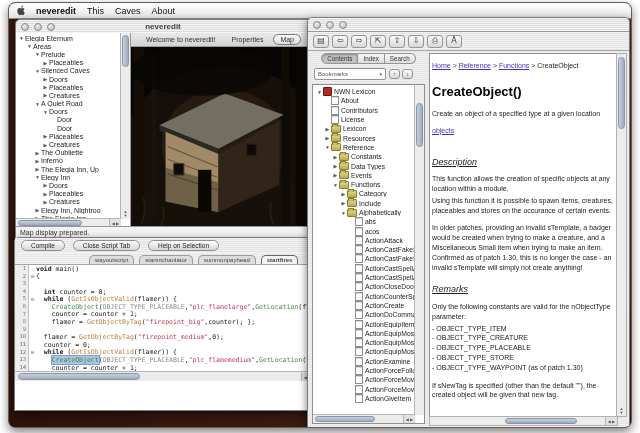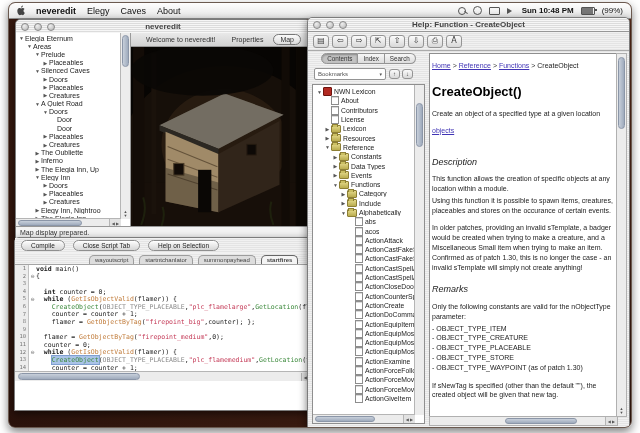--- a/index.html
+++ b/index.html
@@ -109,56 +109,45 @@
   .ic-folder{width:8px;height:6px;background:linear-gradient(#e4d98a,#b9ac4e);border:1px solid #8d7f35;border-radius:1px;position:relative;}
   .ic-folder::before{content:"";position:absolute;left:0;top:-2px;width:4px;height:2px;background:#cabf63;border:1px solid #8d7f35;border-bottom:none;}
   .help-right{position:absolute;left:121px;top:35px;right:11px;bottom:11px;background:#fff;border:1px solid #8f8f8f;overflow:hidden;}
   .hcontent{position:absolute;inset:0;padding:7px 2px;font-size:7px;line-height:1.4;color:#222;overflow:hidden;}
   .bc{font-size:7px;margin-bottom:4px;}
   .lnk{color:#4034b5;text-decoration:underline;}
   .sep{color:#333;}
   .h1{font-size:13px;font-weight:bold;color:#000;margin:12px 0 8px;}
   .summary{margin-bottom:7px;}
   .obj-link{display:inline-block;margin-bottom:9px;}
-  .h2{font-style:italic;font-size:9px;color:#222;margin:11px 0 6px;}
+  .h2{font-style:italic;font-size:9px;color:#222;margin:11px 0 6px;text-decoration:underline;}
   .p{margin:0 0 2px;}
   .p.gap{margin-top:8px;}
   .li{margin:0;}
   .help-vscroll{position:absolute;top:35px;right:2px;bottom:11px;width:9px;background:#ececec;border:1px solid #b0b0b0;}
   .help-hscroll{position:absolute;left:121px;right:11px;bottom:2px;height:8px;background:#ececec;border:1px solid #b0b0b0;}
 </style>
 </head>
 <body>
 
 <div class="page">
  <div class="screen">
 
   <div class="menubar">
     <span style="display:flex;align-items:center;">
       <svg width="9" height="11" viewBox="0 0 16 19">
             <path fill="#444" d="M11.6 9.9c0-2 1.6-3 1.7-3.1-.9-1.4-2.4-1.6-2.9-1.6-1.2-.1-2.4.7-3 .7-.6 0-1.6-.7-2.6-.7C3.4 5.2 2 6 1.3 7.3-.2 9.9.9 13.7 2.3 15.8c.7 1 1.5 2.2 2.6 2.1 1-.1 1.4-.7 2.7-.7s1.6.7 2.7.7c1.1 0 1.8-1 2.5-2 .8-1.2 1.1-2.3 1.1-2.4-.1 0-2.3-.9-2.3-3.6zM9.6 3.2c.5-.7.9-1.6.8-2.6-.8 0-1.8.5-2.3 1.2-.5.6-1 1.6-.8 2.5.9.1 1.8-.4 2.3-1.1z"></path>
           </svg>
     </span>
     <div id="menus" style="display:flex;gap:11px;">
           <span class="menu-item app">neveredit</span>
-          <span class="menu-item">Elegy</span>
+          <span class="menu-item">This</span>
           <span class="menu-item">Caves</span>
           <span class="menu-item">About</span>
         </div>
-    <div class="mb-right">
-      <span id="mb-icons" style="display:flex;align-items:center;gap:7px;">
-            <span class="mi mi-key"></span>
-            <span class="mi mi-chat"></span>
-            <span class="mi mi-disp"></span>
-            <span class="mi mi-vol"></span>
-          </span>
-      <span class="clock">Sun 10:48 PM</span>
-      <span class="batt"></span>
-      <span>(99%)</span>
-    </div>
   </div>
 
   <div class="window main-win">
     <div class="titlebar">
       <span class="tl"></span>
       <span class="tl"></span>
       <span class="tl"></span>
       <span class="wtitle">neveredit</span>
     </div>
     <div class="mw-body">
@@ -397,21 +386,20 @@
       <div class="hthumb" style="left:3px;width:120px;"></div>
       <span class="scr-arrows" style="height:8px;">◀ ▶</span>
     </div>
   </div>
 
   <div class="window help-win">
     <div class="titlebar">
       <span class="tl"></span>
       <span class="tl"></span>
       <span class="tl"></span>
-      <span class="wtitle">Help: Function - CreateObject</span>
     </div>
     <div class="helptoolbar" id="help-toolbar">
           <button class="tb">▤</button>
           <button class="tb">⇦</button>
           <button class="tb">⇨</button>
           <button class="tb">⇱</button>
           <button class="tb">⇧</button>
           <button class="tb">⇩</button>
           <button class="tb">⎙</button>
           <button class="tb">A</button>

